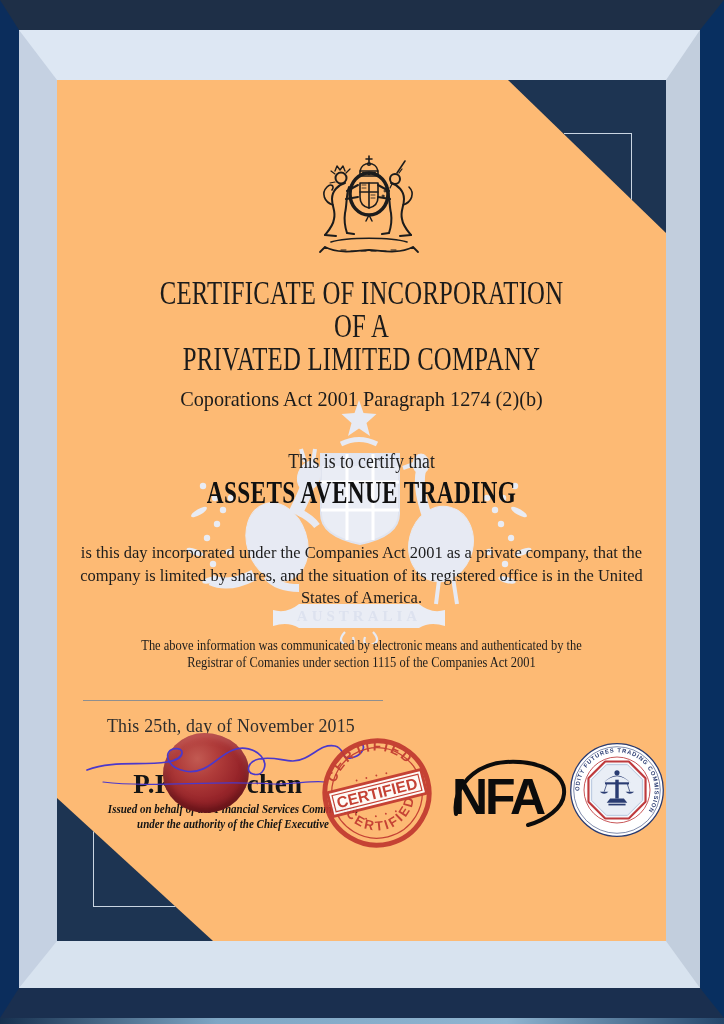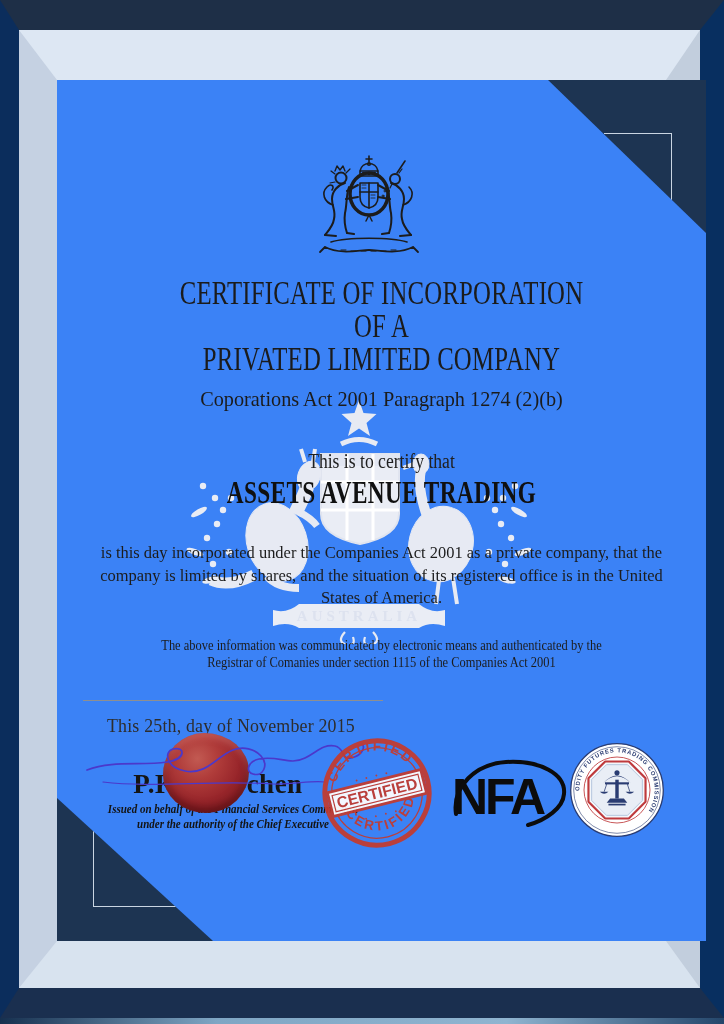--- a/index.html
+++ b/index.html
@@ -6,21 +6,21 @@
   .page{position:relative;width:724px;height:1024px;overflow:hidden;
         font-family:"Liberation Serif",serif;background:#0a2f5e;}
   .bottom-strip{position:absolute;left:0;bottom:0;width:100%;height:7px;
         background:linear-gradient(90deg,#16304f 0%,#7fa6c4 30%,#8fb4d0 70%,#24466b 100%);}
   .frame-outer{position:absolute;left:0;top:0;right:0;bottom:6px;
         border-top:30px solid #1e2f47;border-left:19px solid #0b2d5c;
         border-right:24px solid #082f60;border-bottom:30px solid #1a2f4f;}
   .frame-mat{box-sizing:border-box;width:100%;height:100%;
         border-top:50px solid #dde7f3;border-left:38px solid #c5d1e2;
         border-right:34px solid #c2cedd;border-bottom:47px solid #d8e3ef;}
-  .paper{position:relative;width:100%;height:100%;background:#3b82f6;overflow:hidden;padding-left:40px;}
+  .paper{position:relative;width:100%;height:100%;background:#fdba74;overflow:hidden;}
 
   
   .tri{position:absolute;background:#1d3452;z-index:3;}
   .tri-tr{top:0;right:0;width:158px;height:153px;clip-path:polygon(0 0,100% 0,100% 100%);}
   .tri-tr .inline-l{position:absolute;top:53px;right:34px;width:67px;height:66px;
         border-top:1px solid #c9d5e2;border-right:1px solid #c9d5e2;}
   .tri-bl{bottom:0;left:0;width:156px;height:143px;clip-path:polygon(0 0,100% 100%,0 100%);}
   .tri-bl .inline-l{position:absolute;left:36px;bottom:34px;width:87px;height:87px;
         border-left:1px solid #c9d5e2;border-bottom:1px solid #c9d5e2;}
 

